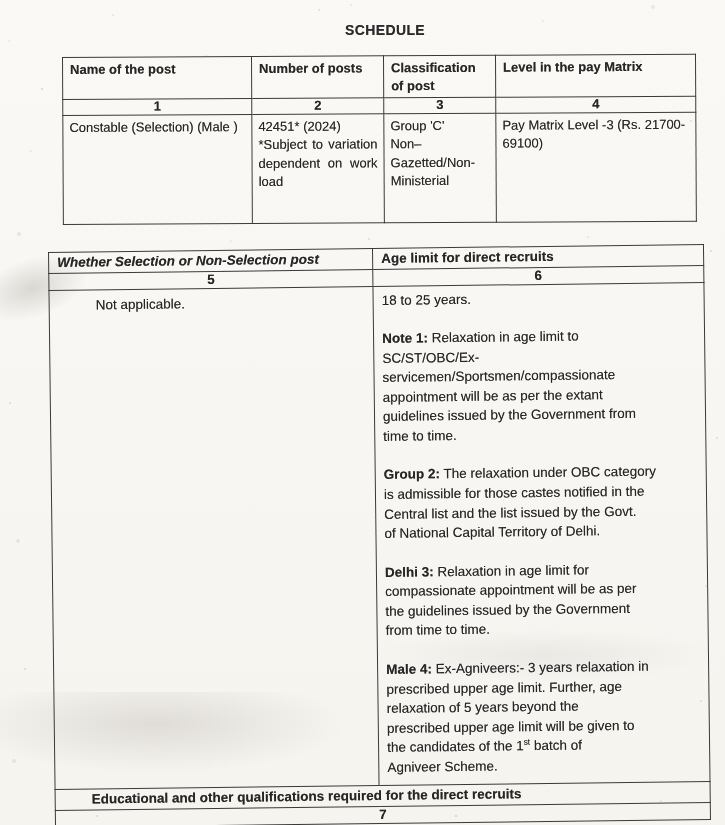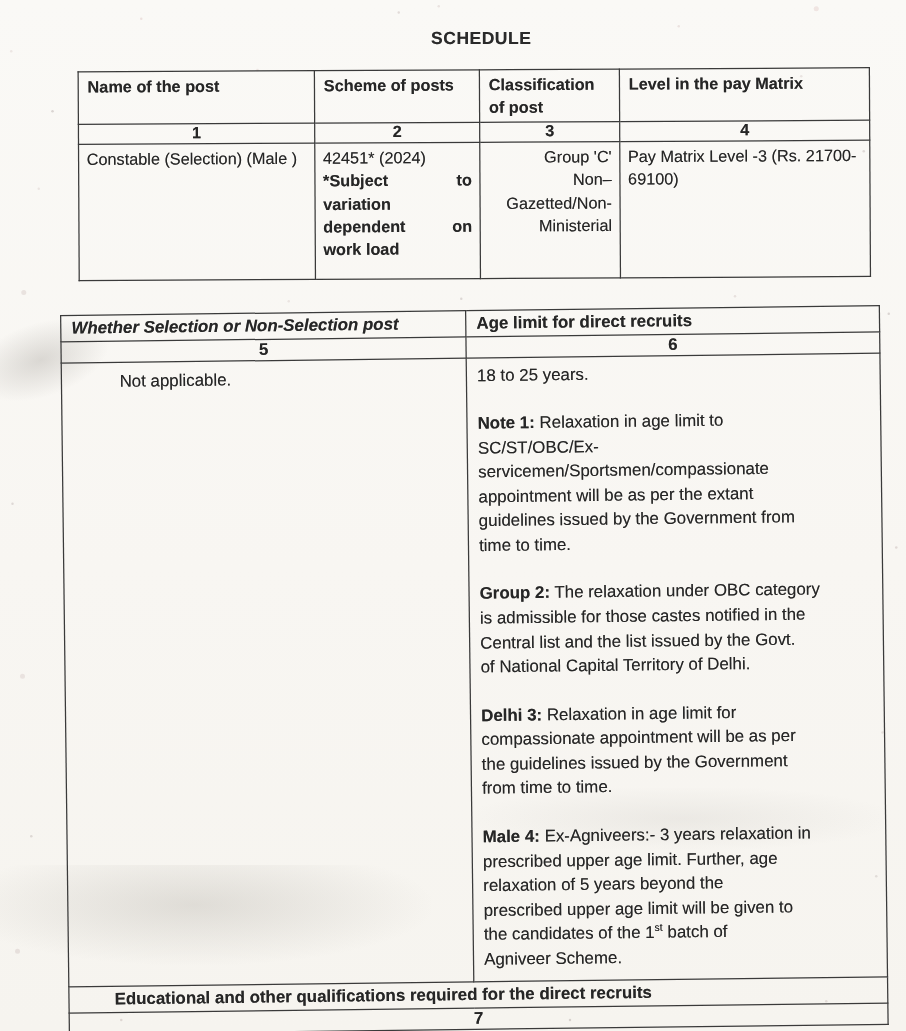--- a/index.html
+++ b/index.html
@@ -46,22 +46,22 @@
 
   
   table{border-collapse:collapse;table-layout:fixed;background:transparent;}
   td,th{border:1.4px solid #3a3a3a;vertical-align:top;overflow:hidden;}
   .t1{position:absolute;left:62px;top:57px;width:633px;font-size:13px;
       transform:rotate(-0.3deg);transform-origin:top left;border:1.6px solid #383838;}
   .t1 th{font-size:13px;font-weight:bold;text-align:left;padding:3px 6px 2px 7px;height:36px;line-height:1.35;}
   .t1 .numrow td{height:13px;padding:0 0 1px 0;text-align:center;font-weight:bold;line-height:1.1;}
   .t1 .datarow td{height:102px;padding:3px 6px;line-height:1.4;}
   .posts-number{font-weight:normal;}
-  .posts-note{text-align:justify;font-weight:bold;}
-  .preline{white-space:pre-line;text-align:right;}
+  .posts-note{text-align:justify;}
+  .preline{white-space:pre-line;}
 
   .t2{position:absolute;left:48px;top:252px;width:655px;font-size:13.5px;
       transform:rotate(-0.7deg);transform-origin:top left;border:1.6px solid #383838;}
   .t2 th{font-weight:bold;text-align:left;font-size:13.5px;height:19px;padding:1px 8px 0 8px;line-height:1.3;}
   .t2 th.sel{font-style:italic;}
   .t2 .numrow td{height:15px;padding:0;text-align:center;font-weight:bold;line-height:1.15;}
   .t2 .mainrow td{height:484px;line-height:1.45;}
   .t2 .sel-cell{padding:5px 6px 4px 46px;}
   .t2 .age-cell{padding:4px 8px 4px 8px;}
   .age-cell p{margin:0 0 19px 0;white-space:pre-line;}
@@ -86,21 +86,21 @@
   <table class="t1">
     <colgroup>
         <col style="width:189px">
         <col style="width:132px">
         <col style="width:112px">
         <col style="width:200px">
       </colgroup>
     <tbody>
         <tr>
       <th>Name of the post</th>
-      <th>Scheme of posts</th>
+      <th>Number of posts</th>
       <th>Classification of post</th>
       <th>Level in the pay Matrix</th>
     </tr>
     <tr class="numrow">
       <td>1</td>
       <td>2</td>
       <td>3</td>
       <td>4</td>
     </tr>
     <tr class="datarow">

